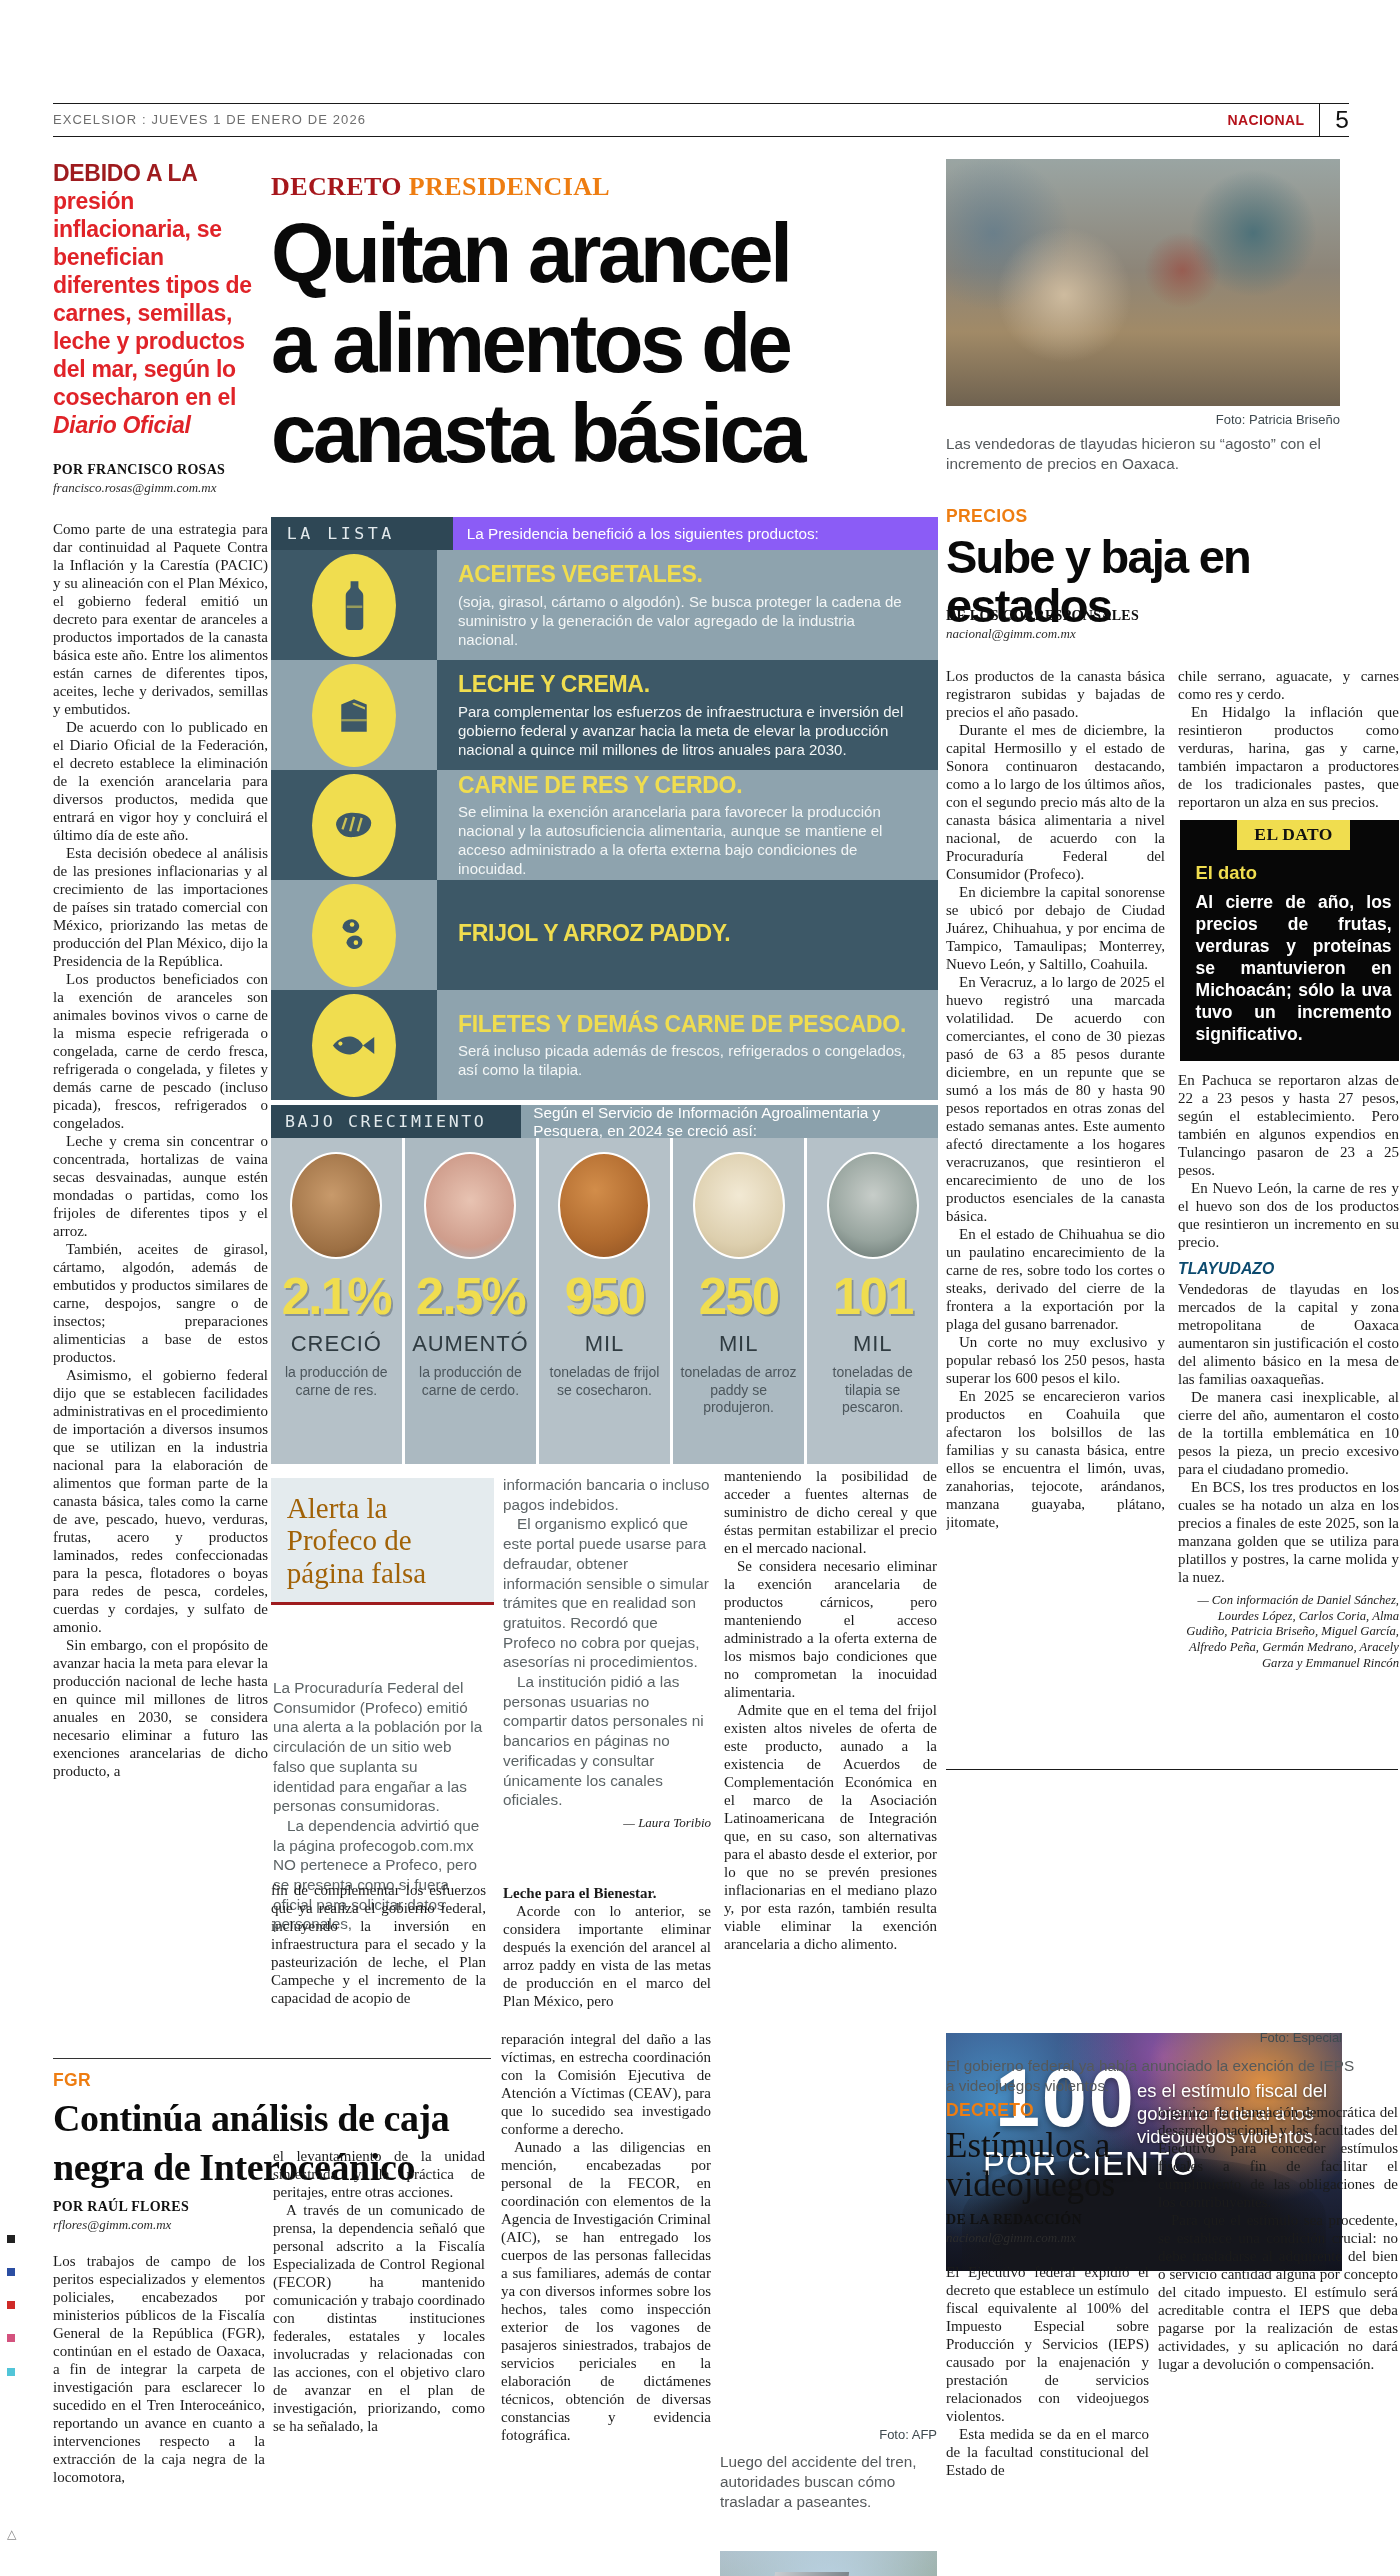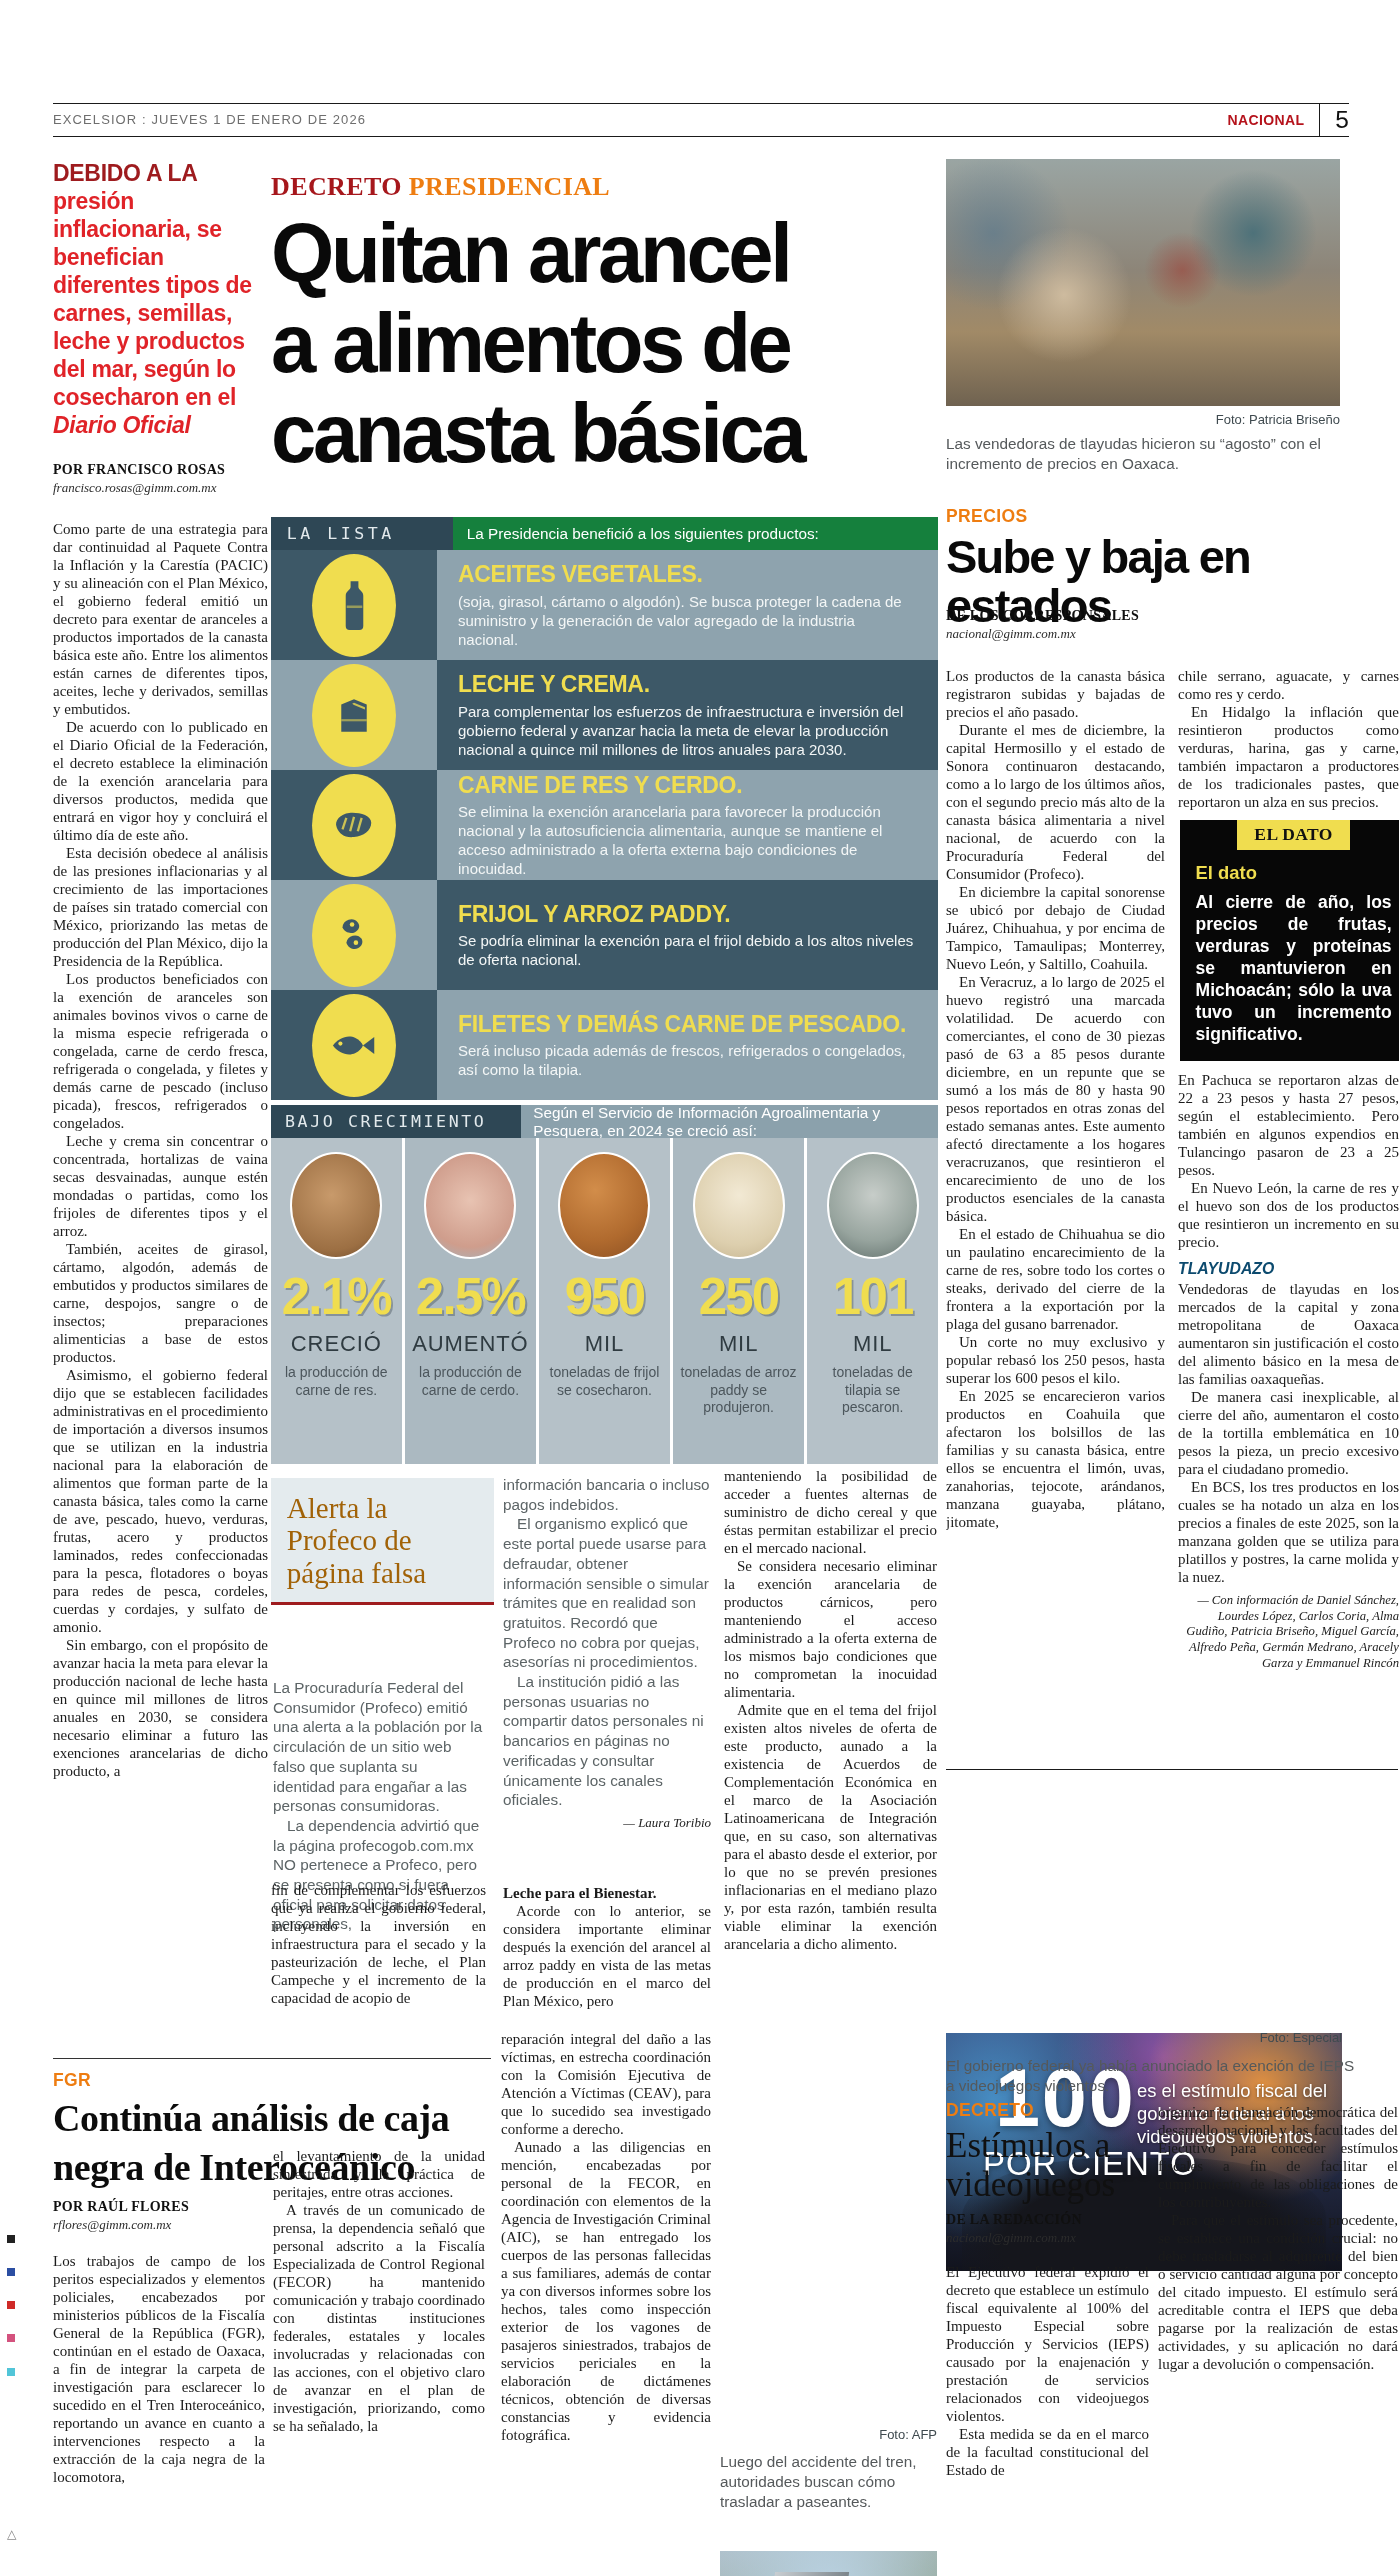--- a/index.html
+++ b/index.html
@@ -46,21 +46,21 @@
 
   
   .cap{font:15.3px/20px "Liberation Sans",sans-serif;color:#55595b;}
   .fcred{font:13px/15.8px "Liberation Sans",sans-serif;color:#3f4a4f;text-align:right;}
 
   
   .ll{display:flex;flex-direction:column;}
   .ll-head{display:flex;height:33px;}
   .ll-label{width:166px;background:#2e4755;color:#e2e9ec;display:flex;align-items:center;
             padding-left:15.8px;font:16.6px "DejaVu Sans Mono",monospace;letter-spacing:3.5px;}
-  .ll-intro{flex:1;background:#15803d;color:#fff;display:flex;align-items:center;
+  .ll-intro{flex:1;background:#8b5cf6;color:#fff;display:flex;align-items:center;
             padding-left:14px;font:15.3px "Liberation Sans",sans-serif;}
   .ll-row{display:flex;height:110px;}
   .icell{width:166px;display:flex;align-items:center;justify-content:center;}
   .tcell{flex:1;padding:8.8px 21px;display:flex;flex-direction:column;justify-content:center;}
   .bg-dark{background:#3d5867;} .bg-light{background:#8ea3ae;}
   .ll-title{font:700 23px "Liberation Sans",sans-serif;color:#f0dd4f;letter-spacing:-0.3px;margin:0 0 3.5px;}
   .ll-text{font:15px/19px "Liberation Sans",sans-serif;color:#f3f6f6;margin:0;}
   .oval-ic{width:84px;height:103px;border-radius:50%;background:#f0dd4f;
            display:flex;align-items:center;justify-content:center;}
 
@@ -238,21 +238,20 @@
           <svg width="42" height="42" viewBox="0 0 44 44">
               <path fill="#3d5867" d="M10 14a9 9 0 0 1 16-5c3 4 1 8-3 10s-11 1-13-5z"></path>
               <path fill="#3d5867" d="M14 30a9 9 0 0 1 16-4c2 4 0 8-4 10s-10 0-12-6z"></path>
               <circle cx="20" cy="11" r="2.4" fill="#f0dd4f"></circle>
               <circle cx="24" cy="30" r="2.4" fill="#f0dd4f"></circle>
             </svg>
         </div>
       </div>
       <div class="tcell bg-dark">
         <p class="ll-title">FRIJOL Y ARROZ PADDY.</p>
-        <p class="ll-text">Se podría eliminar la exención para el frijol debido a los altos niveles de oferta nacional.</p>
       </div>
     </div>
 
     <div class="ll-row">
       <div class="icell bg-dark">
         <div class="oval-ic">
           <svg width="47" height="35" viewBox="0 0 50 36">
               <path fill="#3d5867" d="M2 18c6-8 16-12 24-8 4 2 7 5 8 8-1 3-4 6-8 8-8 4-18 0-24-8z"></path>
               <path fill="#3d5867" d="M34 18l12-9v18z"></path>
               <circle cx="10" cy="16" r="2.2" fill="#f0dd4f"></circle>

